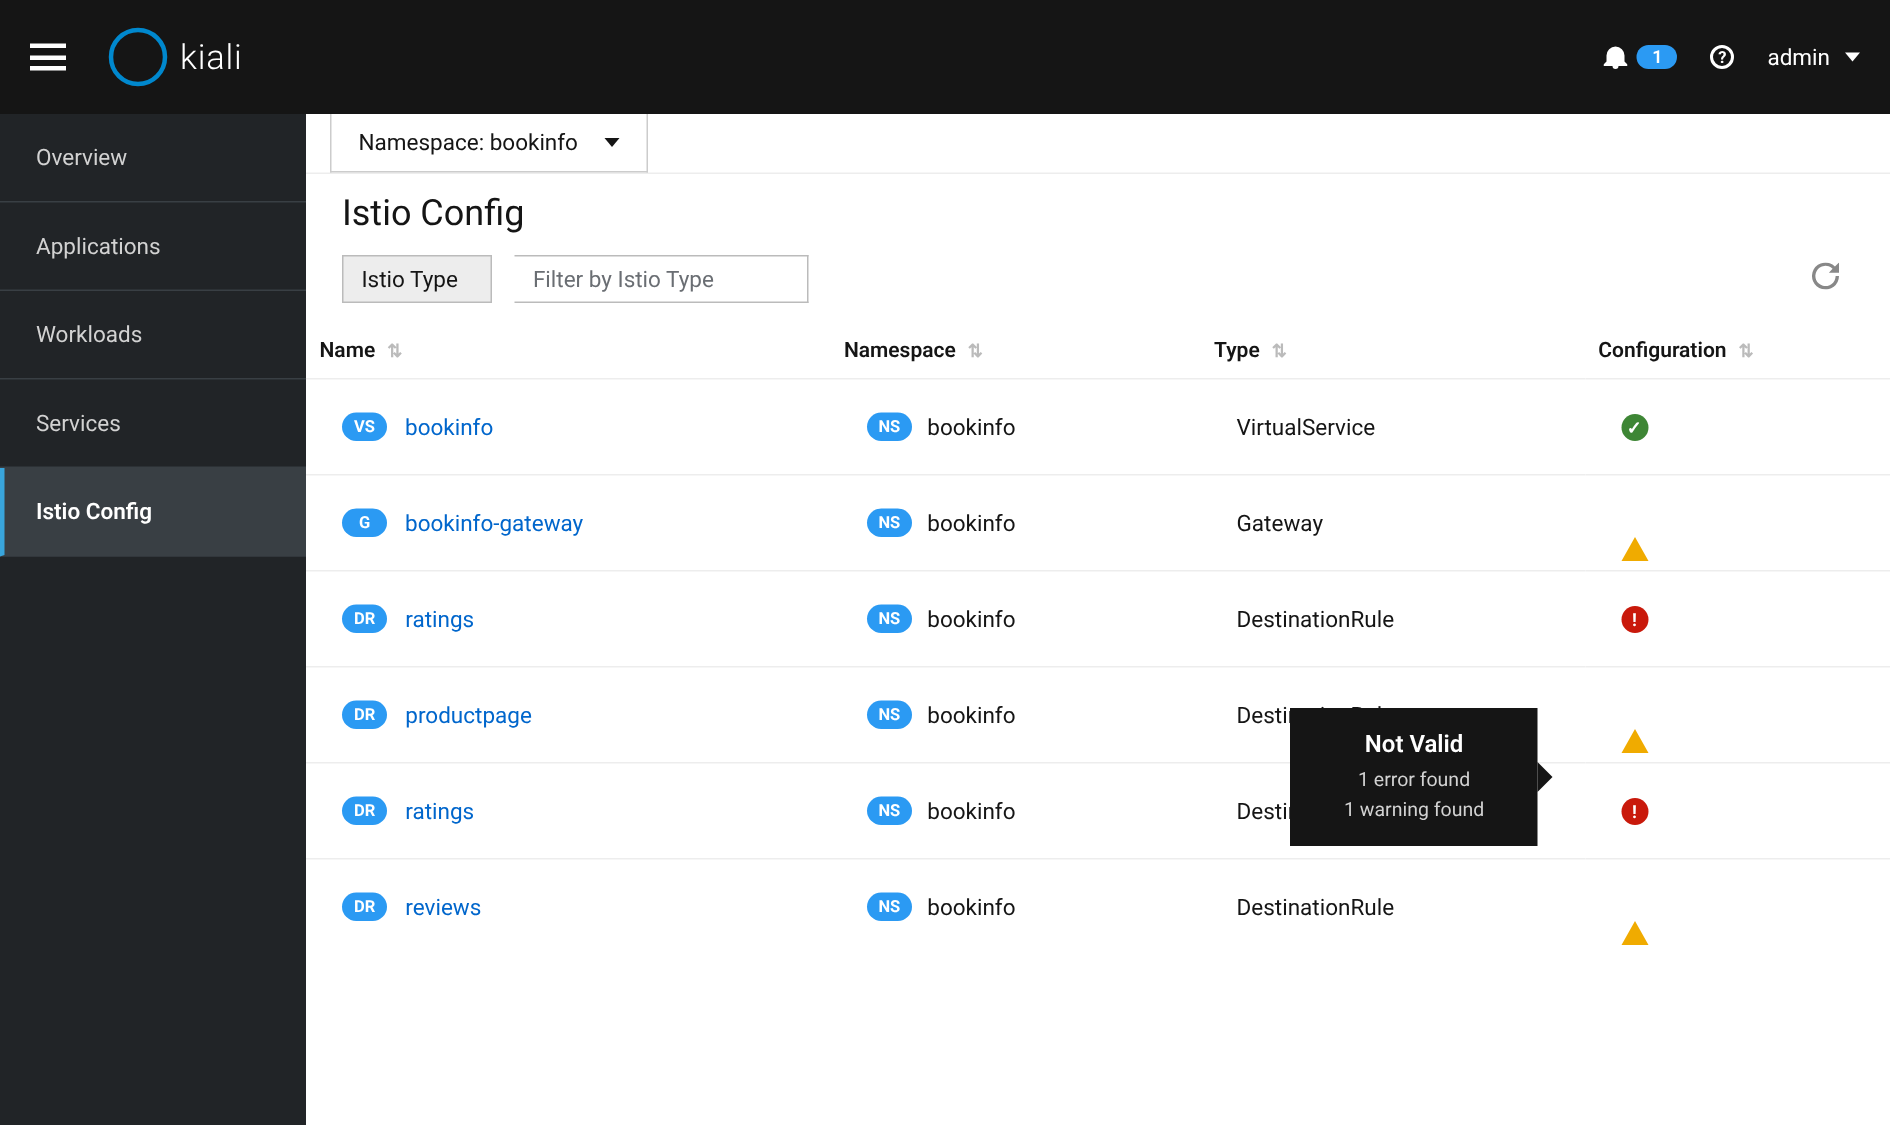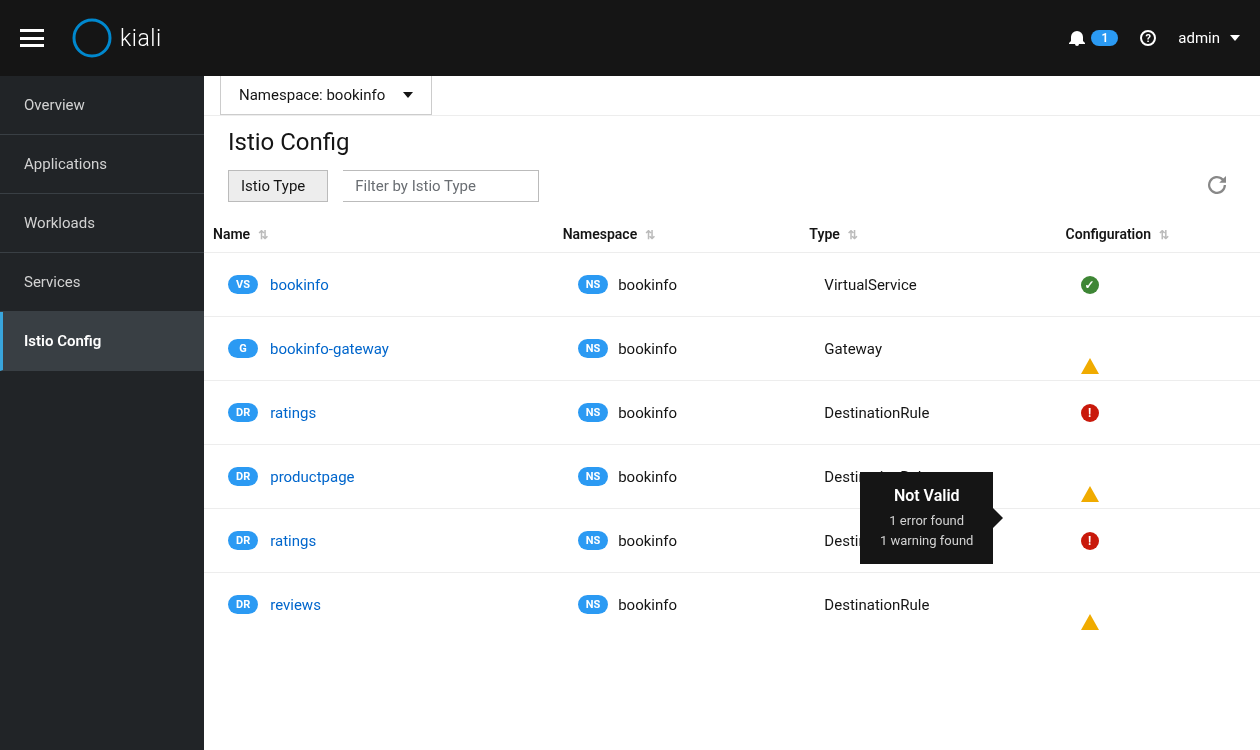--- a/index.html
+++ b/index.html
@@ -45,21 +45,21 @@
 .badge { display: inline-block; background: #2b9af3; color: #fff; font-size: 11px; font-weight: 700; padding: 3px 8px; border-radius: 999px; min-width: 30px; text-align: center; }
 .link { color: #0066cc; text-decoration: none; cursor: pointer; }
 .ns-cell { display: flex; align-items: center; gap: 10px; }
 .config-icon { width: 18px; height: 18px; border-radius: 50%; display: inline-flex; align-items: center; justify-content: center; color: #fff; font-size: 12px; font-weight: bold; }
 .config-ok { background: #3e8635; }
 .config-warn { width: 0; height: 0; border-left: 9px solid transparent; border-right: 9px solid transparent; border-bottom: 16px solid #f0ab00; position: relative; border-radius: 0; }
 .config-warn::after { content: "!"; position: absolute; left: -2px; top: 2px; color: #fff; font-size: 11px; font-weight: bold; }
 .config-error { background: #c9190b; }
 
 
-.tooltip { position: absolute; background: #151515; color: #fff; padding: 14px 20px; text-align: center; left: 860px; top: 472px; z-index: 100; }
+.tooltip { position: absolute; background: #151515; color: #fff; padding: 14px 36px; text-align: center; left: 860px; top: 472px; z-index: 100; }
 .tooltip h4 { font-size: 16px; font-weight: 600; margin-bottom: 6px; }
 .tooltip p { font-size: 13px; color: #d2d2d2; line-height: 1.5; }
 .tooltip::after { content: ""; position: absolute; right: -10px; top: 50%; transform: translateY(-50%); border-top: 10px solid transparent; border-bottom: 10px solid transparent; border-left: 10px solid #151515; }
 .config-cell { position: relative; }
 </style>
 </head>
 <body>
 
 <div class="topbar">
   <div class="hamburger">

